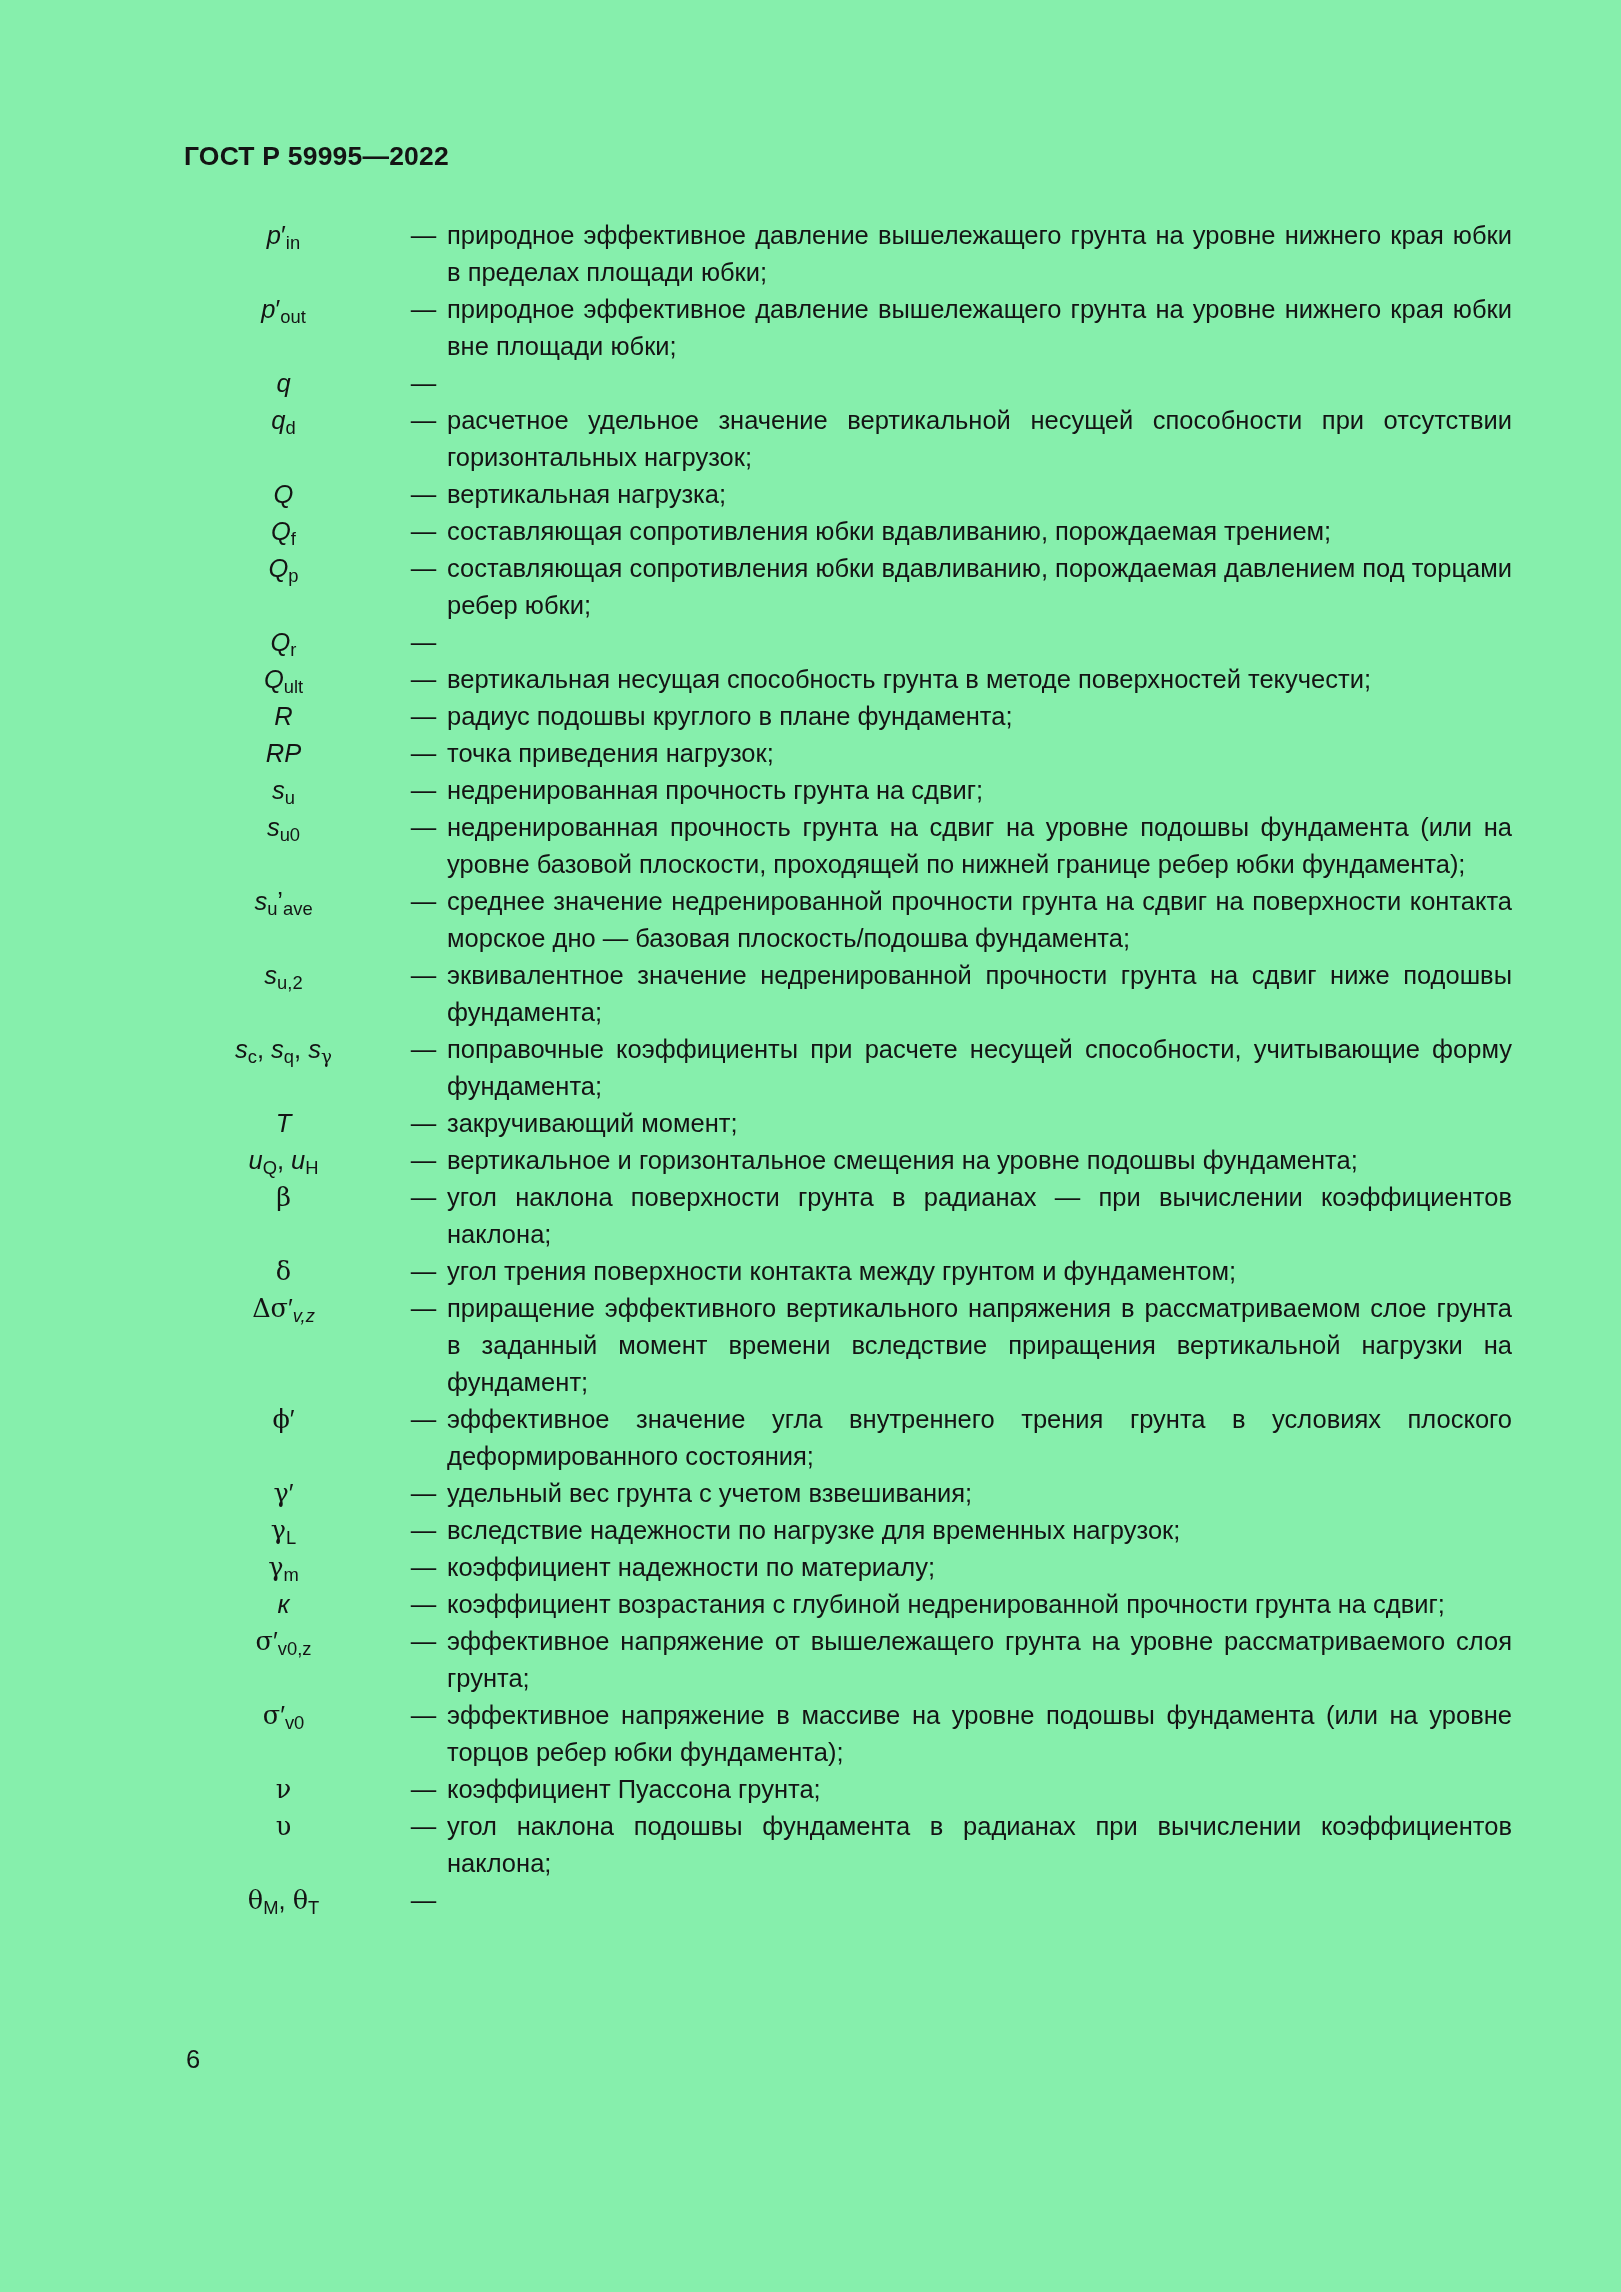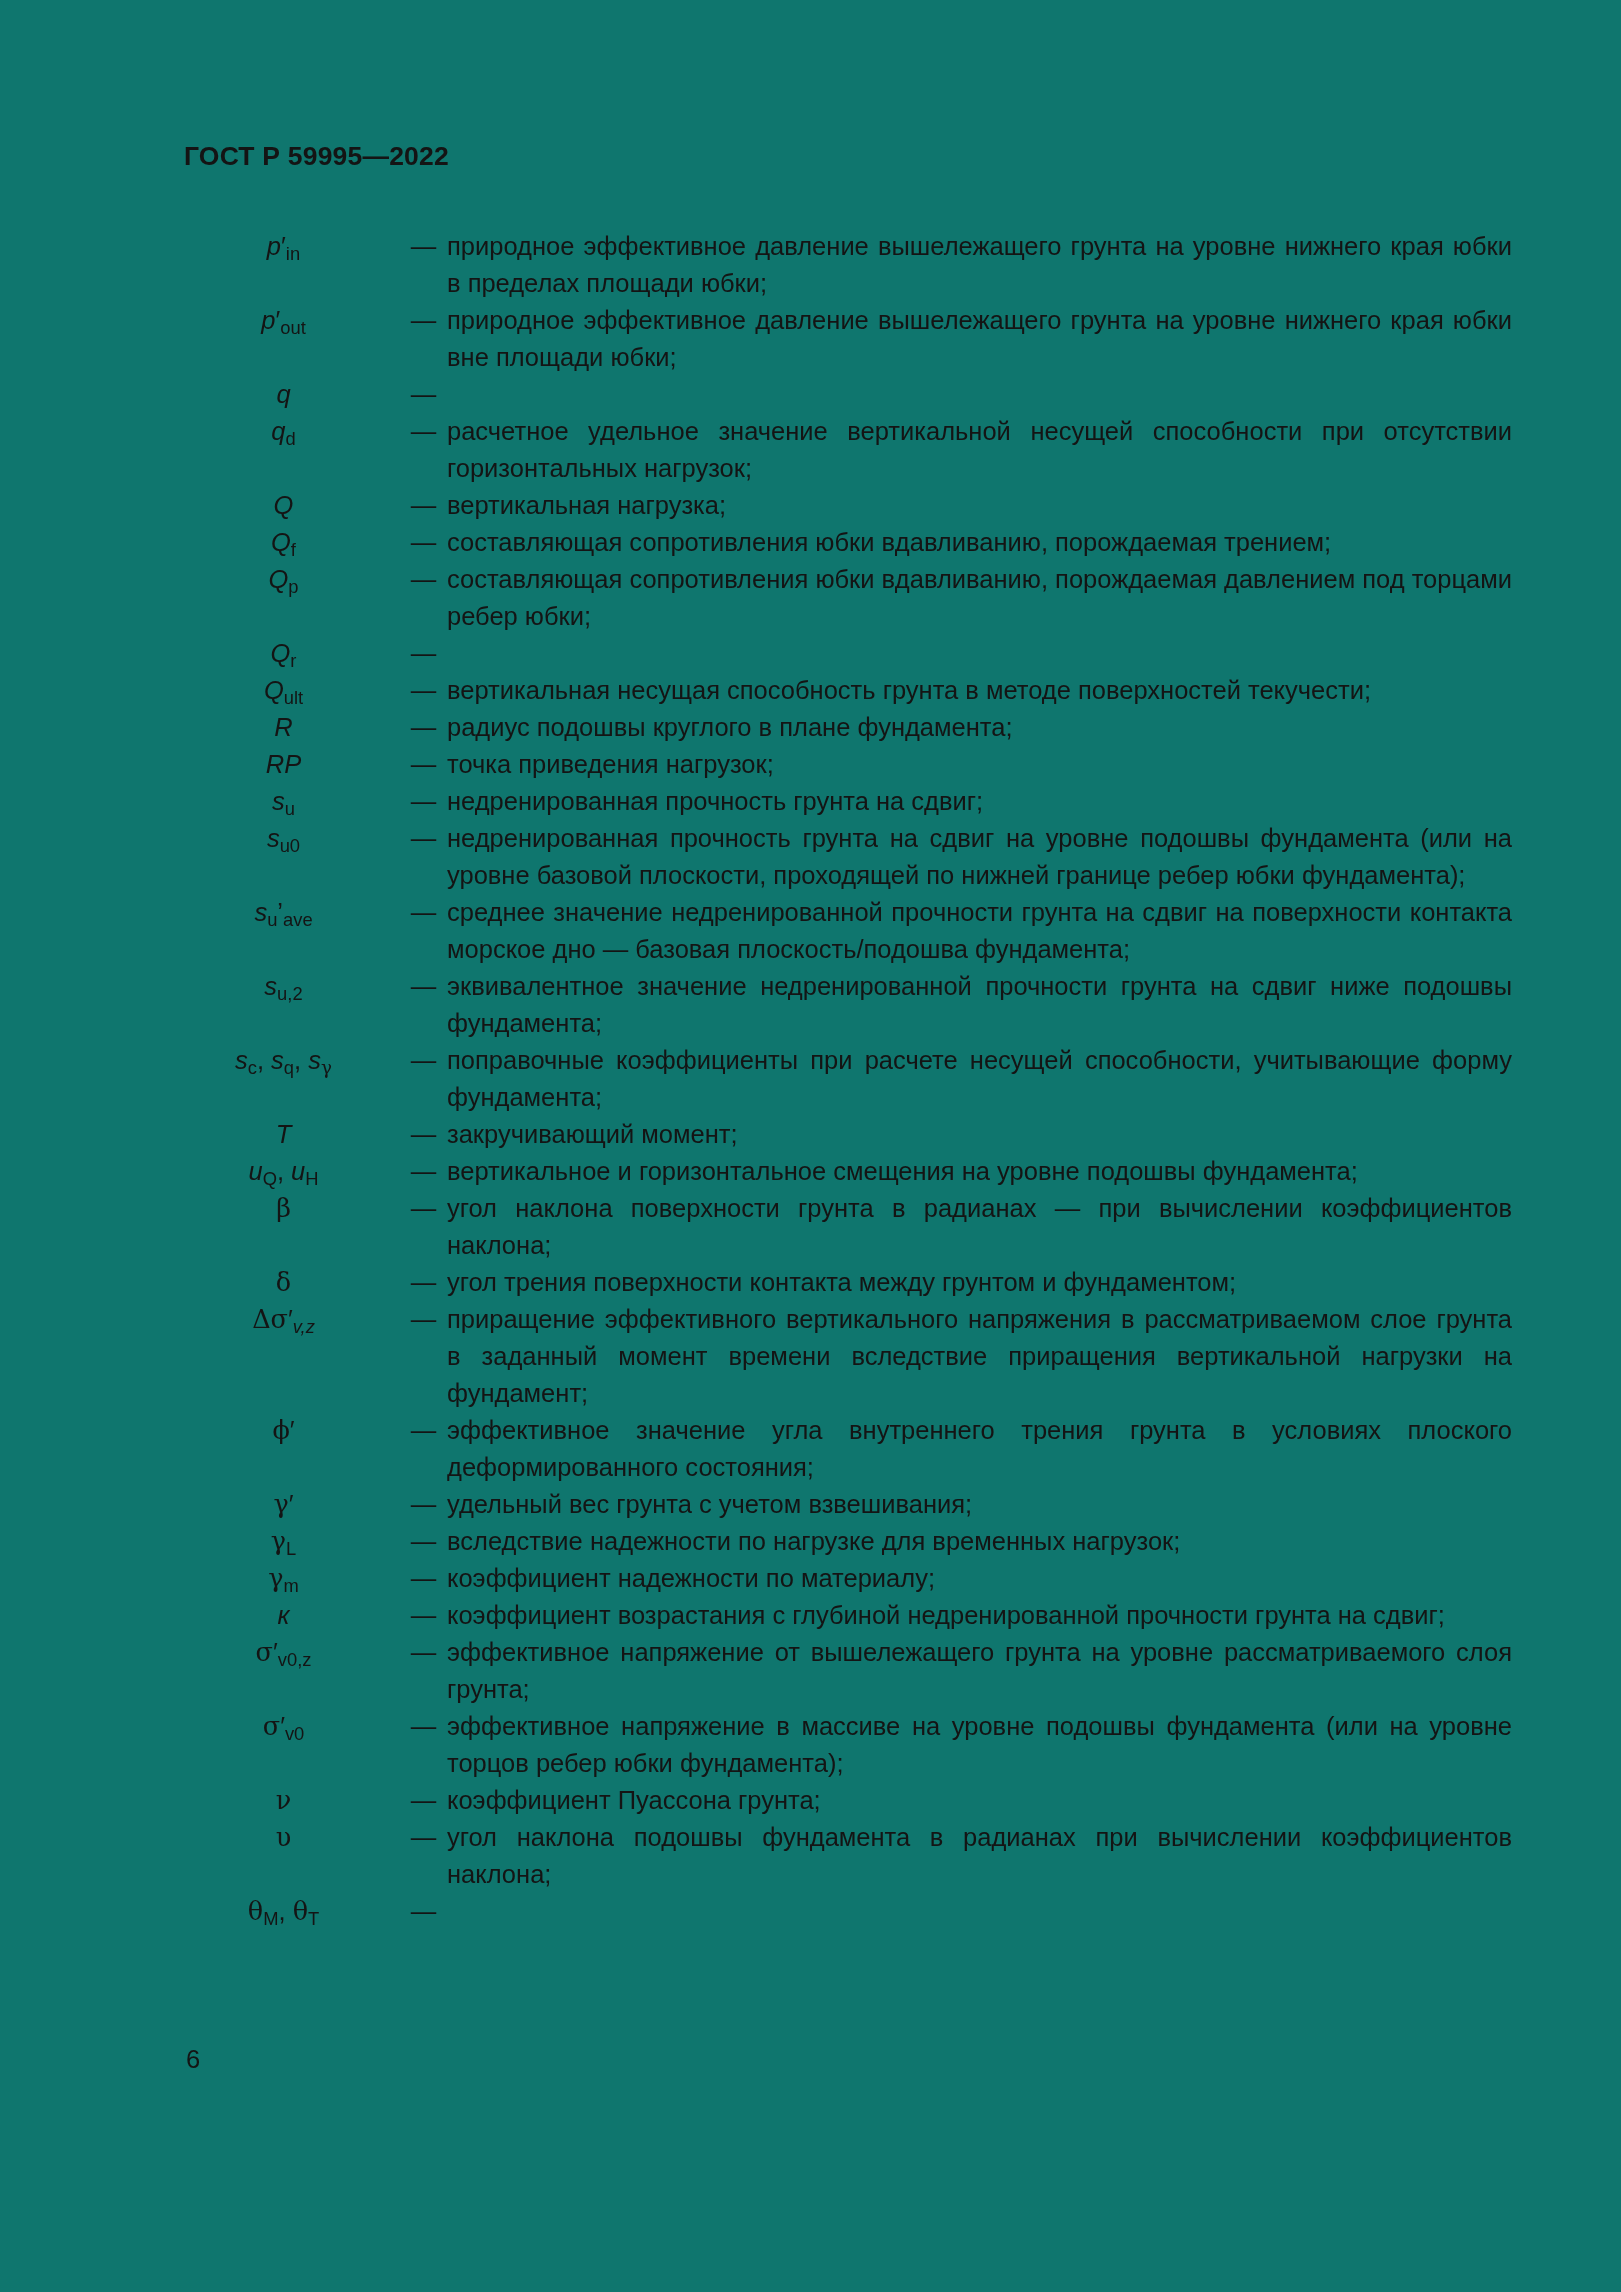--- a/index.html
+++ b/index.html
@@ -1,38 +1,38 @@
 <!DOCTYPE html>
 <html><head>
 <meta charset="utf-8">
 <style>
   * { margin: 0; padding: 0; box-sizing: border-box; }
   html, body { background: #e9e9e9; }
   .page {
     position: relative;
     width: 1621px;
     height: 2293px;
-    background: #0f766e;
+    background: #86efac;
     font-family: "Liberation Sans", sans-serif;
     color: #141414;
     overflow: hidden;
     margin: 0 auto;
   }
   .doc-header {
     position: absolute;
     left: 184px;
     top: 141px;
     font-size: 26.5px;
     font-weight: bold;
     letter-spacing: 0.2px;
   }
   .content {
     position: absolute;
     left: 167px;
-    top: 228px;
+    top: 217px;
     width: 1345px;
     font-size: 25.5px;
     line-height: 37px;
   }
   .entry {
     display: flex;
     align-items: flex-start;
   }
   .sym {
     flex: 0 0 233px;

